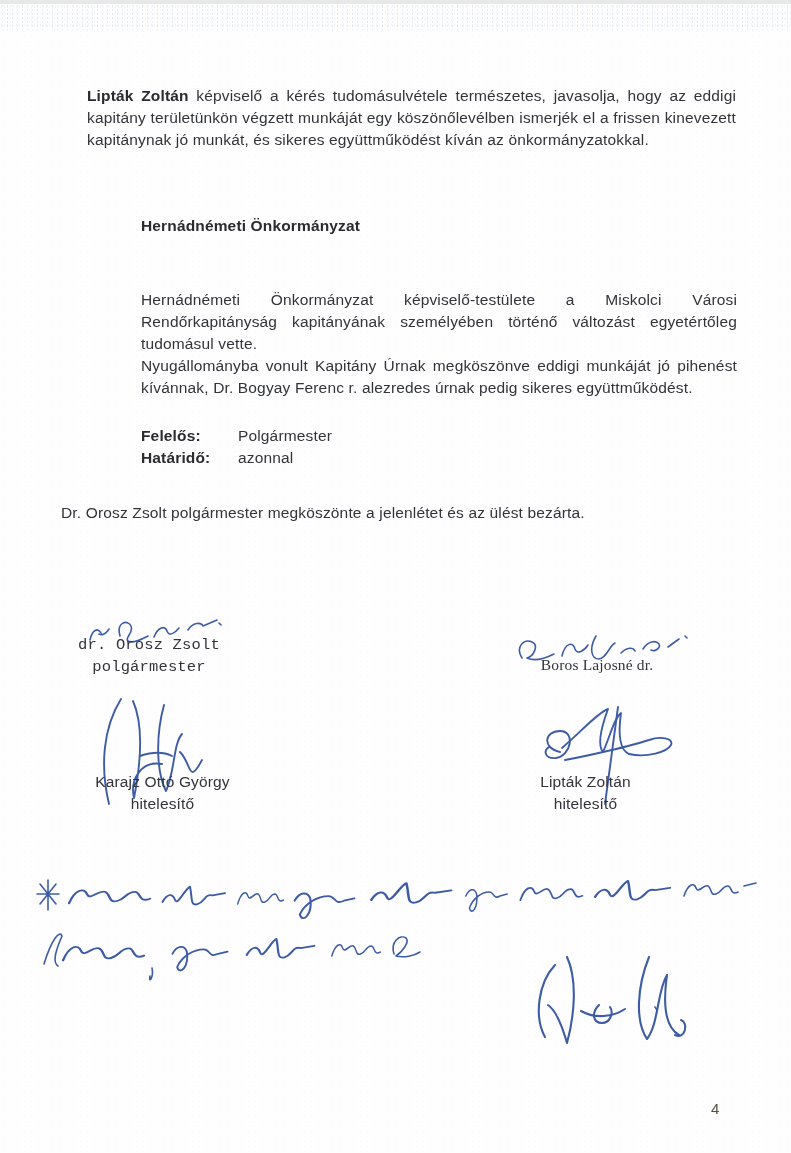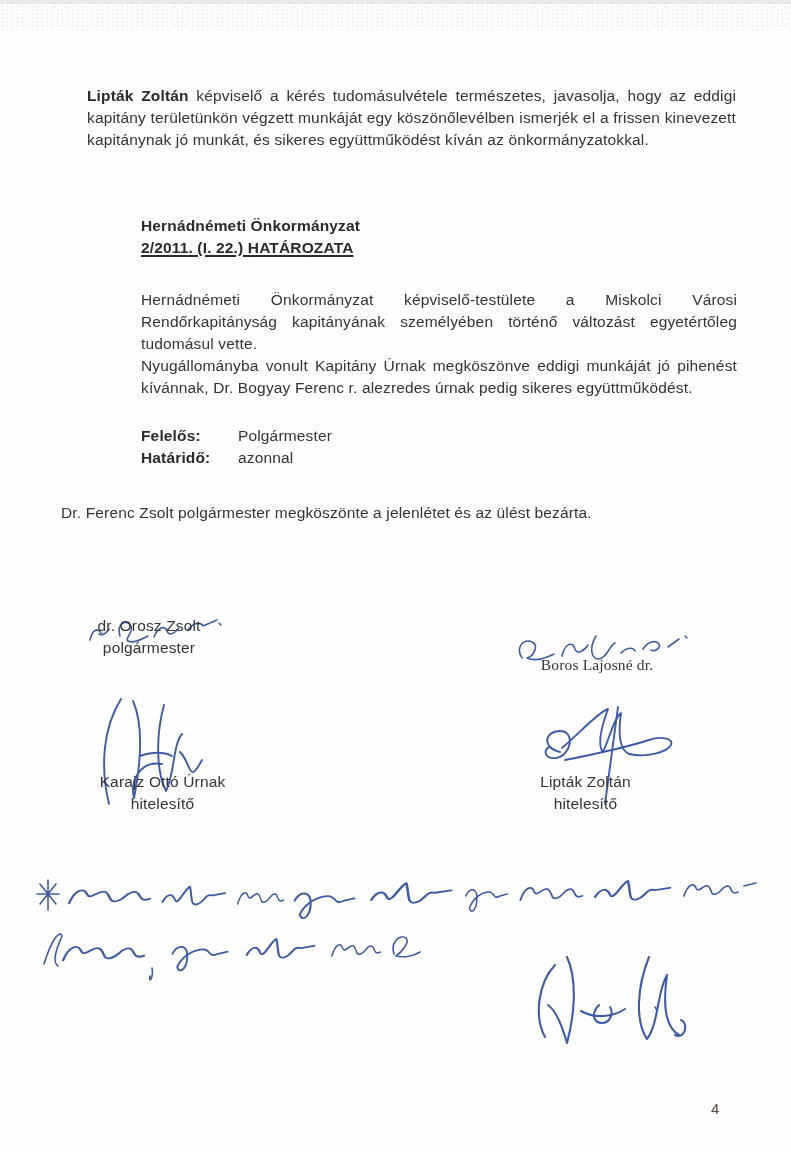--- a/index.html
+++ b/index.html
@@ -44,59 +44,58 @@
 <body>
 
 <div class="page">
 
   <div class="scan-noise"></div>
 
   <p class="abs just" style="left:87px;top:81px;width:649px;margin:0;"><b class="dark">Lipták Zoltán</b><span> képviselő a kérés tudomásulvétele természetes, javasolja, hogy az eddigi kapitány területünkön végzett munkáját egy köszönőlevélben ismerjék el a frissen kinevezett kapitánynak jó munkát, és sikeres együttműködést kíván az önkormányzatokkal.</span></p>
 
   <div class="abs" style="left:141px;top:211px;">
     <div class="b dark">Hernádnémeti Önkormányzat</div>
-    <div class="b dark ul">2/2011. (I. 22.) HATÁROZATA</div>
   </div>
 
   <p class="abs just" style="left:141px;top:285px;width:596px;margin:0;">Hernádnémeti Önkormányzat képviselő-testülete a Miskolci Városi Rendőrkapitányság kapitányának személyében történő változást egyetértőleg tudomásul vette.</p>
   <p class="abs just" style="left:141px;top:351px;width:596px;margin:0;">Nyugállományba vonult Kapitány Úrnak megköszönve eddigi munkáját jó pihenést kívánnak, Dr. Bogyay Ferenc r. alezredes úrnak pedig sikeres együttműködést.</p>
 
   <div class="abs" style="left:141px;top:421px;">
     <div class="kv-row">
       <span class="k dark">Felelős:</span>
       <span>Polgármester</span>
     </div>
     <div class="kv-row">
       <span class="k dark">Határidő:</span>
       <span>azonnal</span>
     </div>
   </div>
 
-  <p class="abs" style="left:61px;top:498px;width:680px;margin:0;">Dr. Ferenc Zsolt polgármester megköszönte a jelenlétet és az ülést bezárta.</p>
+  <p class="abs" style="left:61px;top:498px;width:680px;margin:0;">Dr. Orosz Zsolt polgármester megköszönte a jelenlétet és az ülést bezárta.</p>
 
 
   <svg class="ink" style="left:82px;top:610px;" width="145" height="40" viewBox="0 0 145 40">
     <path class="pen pen-thin" d="M8,26 C10,16 16,13 19,19 M17,20 C21,22 25,18 27,15"></path>
     <path class="pen pen-thin" d="M38,22 C34,8 46,5 49,12 C52,19 42,24 46,27 C51,30 60,25 66,22"></path>
     <path class="pen pen-thin" d="M72,23 C76,13 83,11 85,17 C87,23 93,19 97,14"></path>
     <path class="pen pen-thin" d="M106,16 C111,8 119,8 121,12 L135,6"></path>
     <path class="pen pen-thin" d="M137,9 l2,2"></path>
   </svg>
 
   <svg class="ink" style="left:508px;top:624px;" width="195" height="42" viewBox="0 0 195 42">
     <path class="pen pen-thin" d="M14,30 C7,19 16,10 24,14 C31,17 26,28 19,30 C27,34 38,30 46,26"></path>
     <path class="pen pen-thin" d="M54,28 C57,15 65,13 67,21 C69,27 76,23 80,17"></path>
     <path class="pen pen-thin" d="M88,8 C81,20 83,31 91,31 C99,30 101,18 107,15"></path>
     <path class="pen pen-thin" d="M113,25 C119,19 125,19 127,23"></path>
     <path class="pen pen-thin" d="M135,21 C140,13 148,12 151,16 C153,20 147,24 143,22"></path>
     <path class="pen pen-thin" d="M160,19 l11,-8"></path>
     <path class="pen pen-thin" d="M177,8 l2,2"></path>
   </svg>
 
-  <div class="abs ctr" style="left:78px;top:611px;width:142px;">
+  <div class="abs ctr" style="left:78px;top:630px;width:142px;font-family:Liberation Mono, monospace;">
     <div>dr. Orosz Zsolt</div>
     <div>polgármester</div>
   </div>
 
   <div class="abs ctr" style="left:512px;top:650px;width:170px;font-family:Liberation Serif, serif;">
     <div>Boros Lajosné dr.</div>
   </div>
 
   <svg class="ink" style="left:88px;top:692px;" width="128" height="112" viewBox="0 0 128 112">
     <path class="pen pen-mid" d="M33,3 C15,32 12,70 21,108"></path>
@@ -107,21 +106,21 @@
   </svg>
 
   <svg class="ink" style="left:535px;top:700px;" width="148" height="114" viewBox="0 0 148 114">
     <path class="pen pen-mid" d="M25,48 C7,44 9,27 25,27 C41,27 36,52 21,54 C10,55 8,47 14,43"></path>
     <path class="pen pen-mid" d="M27,44 C46,28 62,9 73,5 C66,24 62,41 68,48 C75,33 79,14 86,9 C83,30 85,46 94,50"></path>
     <path class="pen pen-mid" d="M94,50 C112,54 132,48 136,41 C139,34 125,32 114,36 C96,42 52,52 30,56"></path>
     <path class="pen pen-mid" d="M83,3 L70,100"></path>
   </svg>
 
   <div class="abs ctr" style="left:85px;top:767px;width:155px;">
-    <div>Karajz Ottó Úrnak</div>
+    <div>Karajz Ottó György</div>
     <div>hitelesítő</div>
   </div>
 
   <div class="abs ctr" style="left:518px;top:767px;width:135px;">
     <div>Lipták Zoltán</div>
     <div>hitelesítő</div>
   </div>
 
   <svg class="ink" style="left:30px;top:868px;" width="730" height="120" viewBox="0 0 730 120" role="img" aria-label="* Emlékeim szerint az alábbi megjegyzés nem hangzott el -">
     <defs>

